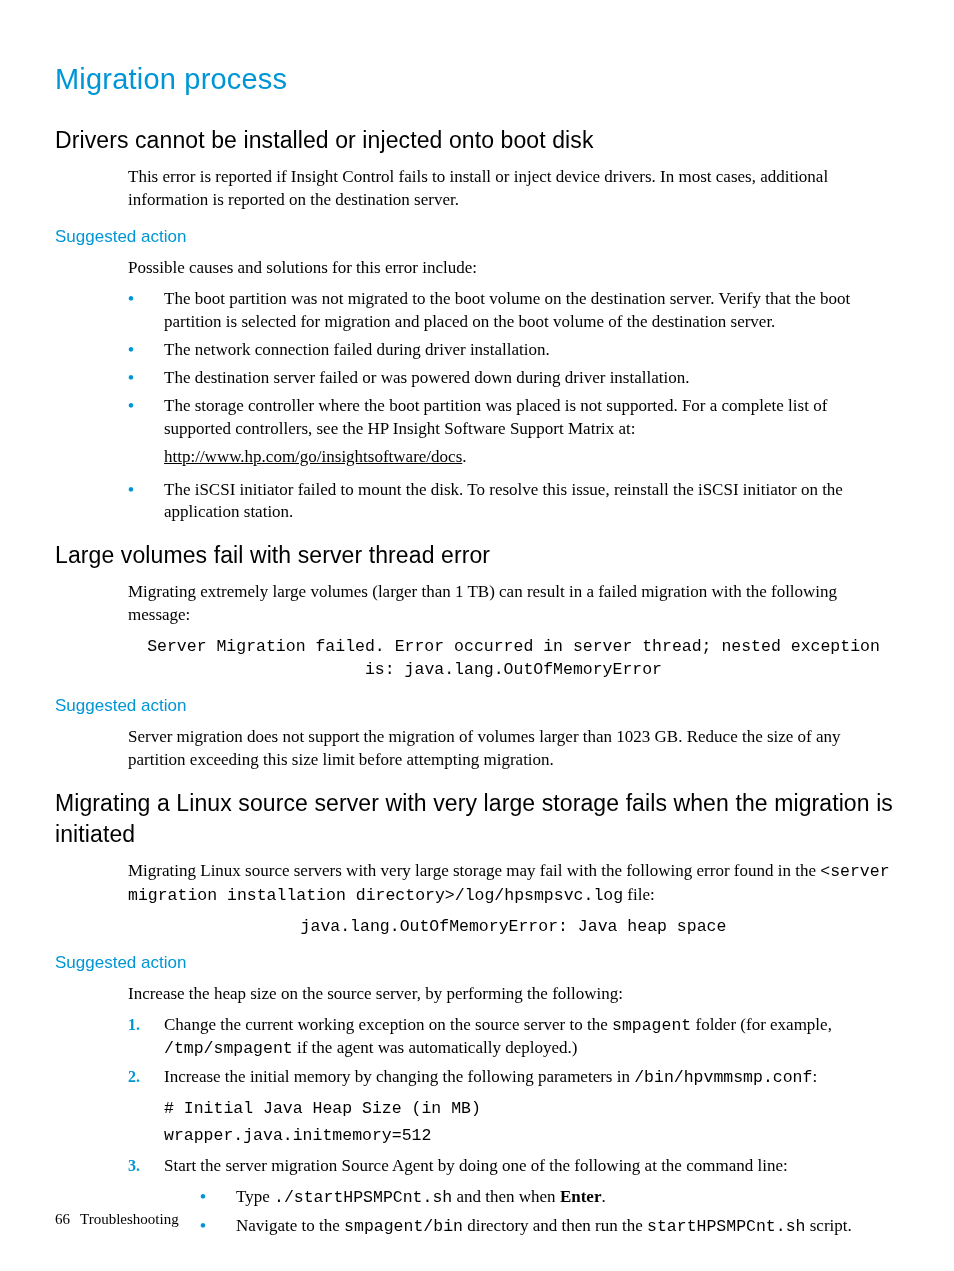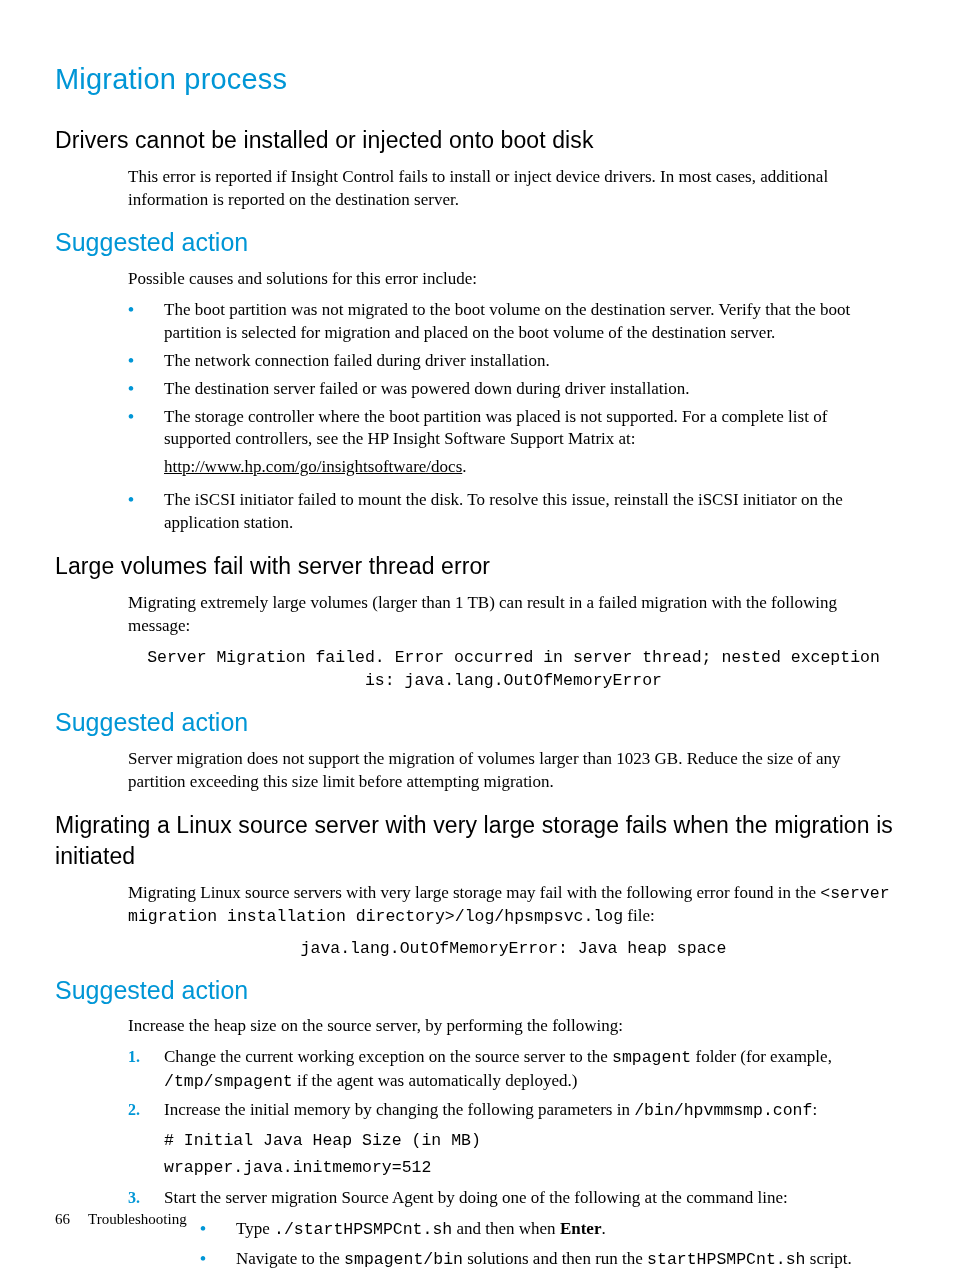--- a/index.html
+++ b/index.html
@@ -28,21 +28,21 @@
       color: #000000;
       font-size: 23px;
       margin-top: 4px;
       margin-bottom: 10px;
       letter-spacing: 0.1px;
     }
     .h3 {
       font-family: Arial, Helvetica, sans-serif;
       font-weight: 300;
       color: #0096D6;
-      font-size: 25px;
+      font-size: 17px;
       margin-top: 14px;
       margin-bottom: 8px;
     }
     .body-text {
       margin-left: 73px;
       margin-bottom: 8px;
     }
     .bullet-list {
       margin-left: 73px;
       margin-right: 5px;
@@ -93,21 +93,21 @@
       text-decoration: underline;
       color: #000;
     }
     .link-text { margin-top: 5px; }
     .footer {
       position: absolute;
       bottom: 42px;
       left: 55px;
       font-size: 15px;
     }
-    .page-num { margin-right: 18px; }
+    .page-num { margin-right: 10px; }
     .bold { font-weight: bold; }
     .sect-gap { margin-top: 16px; }
   </style>
 </head>
 <body>
 
 <div class="h1">Migration process</div>
 
 <div class="h2">Drivers cannot be installed or injected onto boot disk</div>
 <div class="body-text">This error is reported if Insight Control fails to install or inject device drivers. In most cases, additional information is reported on the destination server.</div>
@@ -176,21 +176,21 @@
       <div class="sub-bullet" style="margin-top:8px;">
         <div class="bullet-item">
           <div class="bullet-mark">•</div>
           <div class="bullet-content">
             <span>Type </span><span class="code">./startHPSMPCnt.sh</span><span> and then when </span><span class="bold">Enter</span><span>.</span>
           </div>
         </div>
         <div class="bullet-item">
           <div class="bullet-mark">•</div>
           <div class="bullet-content">
-            <span>Navigate to the </span><span class="code">smpagent/bin</span><span> solutions and then run the </span><span class="code">startHPSMPCnt.sh</span><span> script.</span>
+            <span>Navigate to the </span><span class="code">smpagent/bin</span><span> directory and then run the </span><span class="code">startHPSMPCnt.sh</span><span> script.</span>
           </div>
         </div>
       </div>
     </div>
   </div>
 </div>
 
 <div class="footer">
   <span class="page-num">66</span><span>Troubleshooting</span>
 </div>

